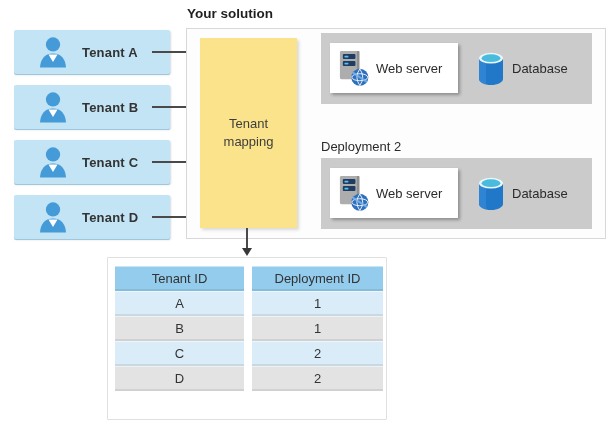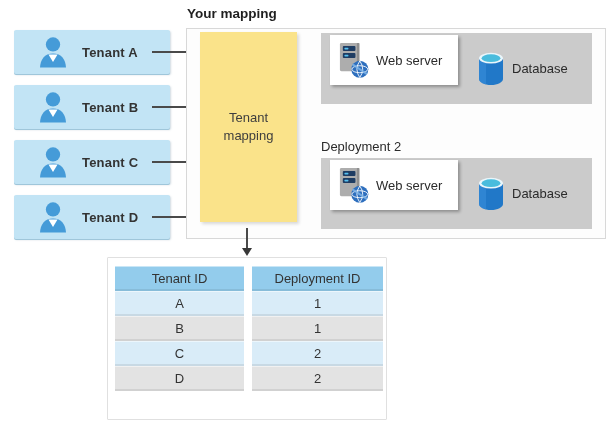--- a/index.html
+++ b/index.html
@@ -24,31 +24,31 @@
   }
   .varrow{position:absolute;left:246px;top:228px;width:2px;height:20px;background:#4A4A4A;}
   .varrow::after{
     content:'';position:absolute;left:50%;bottom:-8px;transform:translateX(-50%);
     border-top:8px solid #383838;border-left:5px solid transparent;border-right:5px solid transparent;
   }
   
   .solution-title{position:absolute;left:187px;top:6px;font-size:13.5px;font-weight:bold;color:#1F1F1F;}
   .solution-box{position:absolute;left:186px;top:28px;width:420px;height:211px;background:#FDFDFD;border:1px solid #D8D8D8;box-sizing:border-box;}
   .mapping-box{
-    position:absolute;left:200px;top:32px;width:97px;height:190px;
+    position:absolute;left:200px;top:38px;width:97px;height:190px;
     background:#FAE38A;box-shadow:2px 2px 3px rgba(0,0,0,.15);
     display:flex;align-items:center;justify-content:center;text-align:center;
   }
   .mapping-box span{font-size:13px;color:#3E3E3E;line-height:1.35;display:block;width:70px;}
   
   .deployment{position:absolute;left:321px;width:271px;}
   .deployment .dep-label{font-size:13px;color:#2B2B2B;height:19px;display:block;}
   .dep-box{position:relative;width:271px;height:71px;background:#CBCBCB;}
   .server-card{
-    position:absolute;left:9px;top:2px;width:128px;height:50px;background:#FFFFFF;
+    position:absolute;left:9px;top:10px;width:128px;height:50px;background:#FFFFFF;
     box-shadow:2px 2px 3px rgba(0,0,0,.3);
     display:flex;align-items:center;
   }
   .server-card .srv-icon{width:33px;height:37px;margin-left:7px;display:block;}
   .server-card .srv-label{font-size:13px;color:#2B2B2B;margin-left:6px;}
   .db-group{position:absolute;left:157px;top:0;bottom:0;display:flex;align-items:center;}
   .db-group .db-icon{width:26px;height:34px;display:block;}
   .db-group .db-label{font-size:13px;color:#2B2B2B;margin-left:8px;}
   
   .map-table{
@@ -103,21 +103,21 @@
     </svg>
     <span class="tenant-label">Tenant D</span>
   </div>
 
   <div class="harrow" style="top:51px"></div>
   <div class="harrow" style="top:106px"></div>
   <div class="harrow" style="top:161px"></div>
   <div class="harrow" style="top:216px"></div>
 
   <div class="solution-box"></div>
-  <div class="solution-title">Your mapping</div>
+  <div class="solution-title">Your solution</div>
 
   <div class="mapping-box">
     <span>Tenant mapping</span>
   </div>
 
   <div class="deployment" style="top:33px">
     <div class="dep-box">
       <div class="server-card">
         <svg class="srv-icon" viewBox="0 0 34 38">
           <rect x="3" y="1" width="20" height="29" rx="1.5" fill="#ADADAD"></rect>

